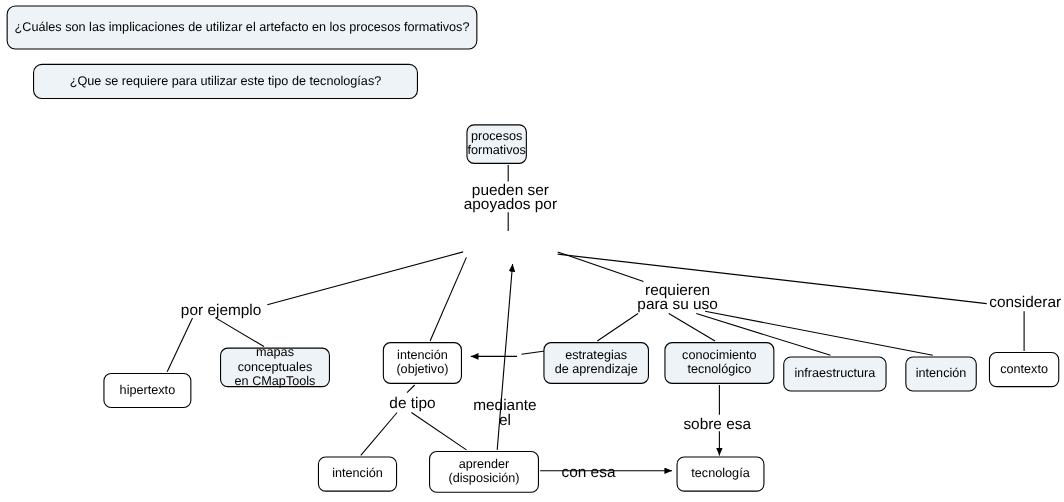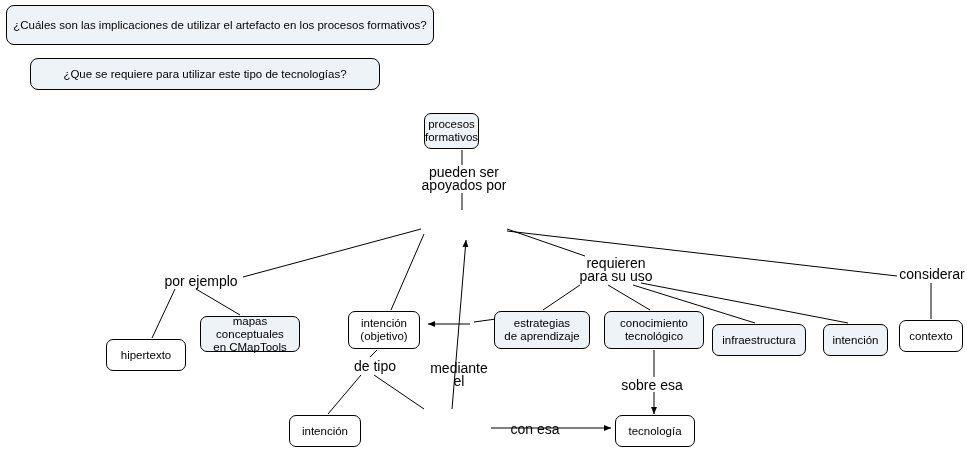--- a/index.html
+++ b/index.html
@@ -105,21 +105,21 @@
     </g>
   </svg>
 
   <div class="node question" style="left:6px; top:5px; width:428px; height:40px;">¿Cuáles son las implicaciones de utilizar el artefacto en los procesos formativos?</div>
   <div class="node question" style="left:30px; top:58px; width:350px; height:25px;">¿Que se requiere para utilizar este tipo de tecnologías?</div>
 
   <div class="node" style="left:424px; top:113px; width:55px; height:36px;">procesos
 formativos</div>
 
 
-  <div class="node white" style="left:106px; top:339px; width:80px; height:25px;">hipertexto</div>
+  <div class="node white" style="left:94px; top:339px; width:80px; height:25px;">hipertexto</div>
 
   <div class="node" style="left:200px; top:316px; width:100px; height:36px;">mapas
 conceptuales
 en CMapTools</div>
 
   <div class="node white" style="left:348px; top:311px; width:72px; height:38px;">intención
 (objetivo)</div>
 
   <div class="node" style="left:494px; top:311px; width:96px; height:38px;">estrategias
 de aprendizaje</div>
@@ -128,20 +128,22 @@
 tecnológico</div>
 
   <div class="node" style="left:712px; top:324px; width:94px; height:25px;">infraestructura</div>
 
   <div class="node" style="left:823px; top:324px; width:65px; height:25px;">intención</div>
 
   <div class="node white" style="left:899px; top:320px; width:64px; height:25px;">contexto</div>
 
   <div class="node white" style="left:289px; top:415px; width:72px; height:26px;">intención</div>
 
+  <div class="node white" style="left:390px; top:410px; width:100px; height:38px;">aprender
+(disposición)</div>
 
   <div class="node white" style="left:615px; top:415px; width:80px; height:26px;">tecnología</div>
 
   <div class="edge-label" style="left:419px; top:166px; width:90px;">pueden ser
 apoyados por</div>
 
   <div class="edge-label" style="left:163px; top:275px; width:76px;text-align:center;">por ejemplo</div>
 
   <div class="edge-label" style="left:578px; top:257px; width:76px;">requieren
 para su uso</div>

